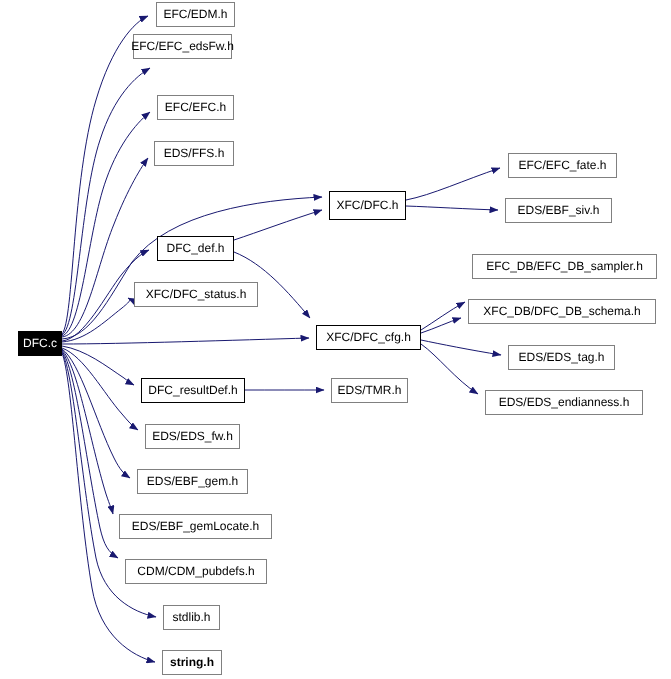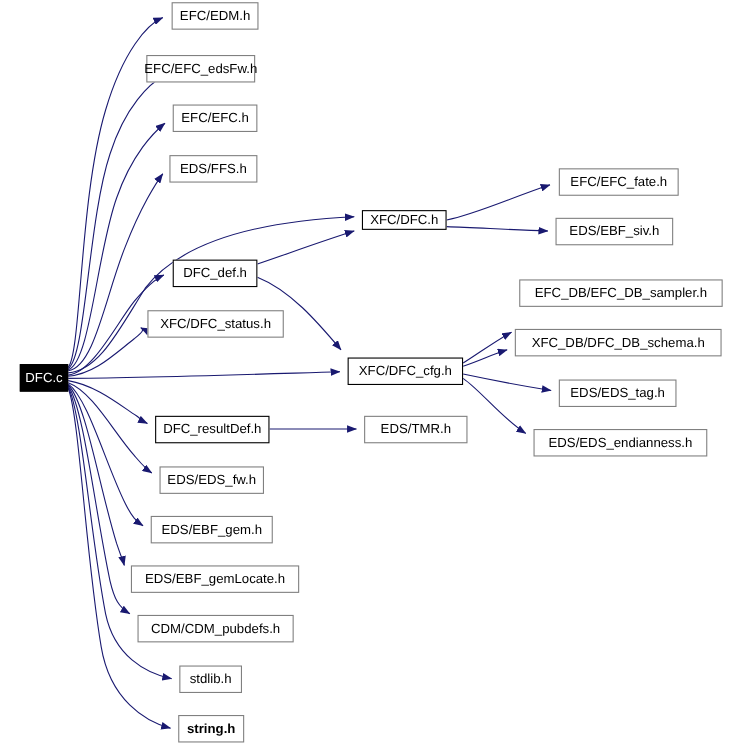--- a/index.html
+++ b/index.html
@@ -86,30 +86,30 @@
         <path d="M245,390 C270,390 298,390 324,390" fill="none" stroke="#191970" stroke-width="1" marker-end="url(#arrowhead)"></path>
       </g>
   </svg>
   <div id="nodes">
       <div class="node root" style="left: 18px; top: 331px; width: 44px; height: 25px; background: #000000; color: rgb(255, 255, 255); border-color: rgb(0, 0, 0);">
         <span>DFC.c</span>
       </div>
       <div class="node" style="left: 156px; top: 2px; width: 79px; height: 25px; background: rgb(255, 255, 255); color: rgb(0, 0, 0); border-color: rgb(128, 128, 128);">
         <span>EFC/EDM.h</span>
       </div>
-      <div class="node" style="left: 133px; top: 50px; width: 99px; height: 25px; background: rgb(255, 255, 255); color: rgb(0, 0, 0); border-color: rgb(128, 128, 128);">
+      <div class="node" style="left: 133px; top: 34px; width: 99px; height: 25px; background: rgb(255, 255, 255); color: rgb(0, 0, 0); border-color: rgb(128, 128, 128);">
         <span>EFC/EFC_edsFw.h</span>
       </div>
       <div class="node" style="left: 157px; top: 95px; width: 77px; height: 25px; background: rgb(255, 255, 255); color: rgb(0, 0, 0); border-color: rgb(128, 128, 128);">
         <span>EFC/EFC.h</span>
       </div>
       <div class="node" style="left: 154px; top: 141px; width: 80px; height: 25px; background: rgb(255, 255, 255); color: rgb(0, 0, 0); border-color: rgb(128, 128, 128);">
         <span>EDS/FFS.h</span>
       </div>
-      <div class="node expandable" style="left: 329px; top: 191px; width: 77px; height: 18px; background: rgb(255, 255, 255); color: rgb(0, 0, 0); border-color: rgb(0, 0, 0);">
+      <div class="node expandable" style="left: 329px; top: 191px; width: 77px; height: 29px; background: rgb(255, 255, 255); color: rgb(0, 0, 0); border-color: rgb(0, 0, 0);">
         <span>XFC/DFC.h</span>
       </div>
       <div class="node" style="left: 508px; top: 153px; width: 109px; height: 25px; background: rgb(255, 255, 255); color: rgb(0, 0, 0); border-color: rgb(128, 128, 128);">
         <span>EFC/EFC_fate.h</span>
       </div>
       <div class="node" style="left: 505px; top: 198px; width: 107px; height: 25px; background: rgb(255, 255, 255); color: rgb(0, 0, 0); border-color: rgb(128, 128, 128);">
         <span>EDS/EBF_siv.h</span>
       </div>
       <div class="node expandable" style="left: 157px; top: 236px; width: 77px; height: 25px; background: rgb(255, 255, 255); color: rgb(0, 0, 0); border-color: rgb(0, 0, 0);">
         <span>DFC_def.h</span>
@@ -128,21 +128,21 @@
       </div>
       <div class="node" style="left: 508px; top: 345px; width: 107px; height: 25px; background: rgb(255, 255, 255); color: rgb(0, 0, 0); border-color: rgb(128, 128, 128);">
         <span>EDS/EDS_tag.h</span>
       </div>
       <div class="node" style="left: 485px; top: 390px; width: 158px; height: 25px; background: rgb(255, 255, 255); color: rgb(0, 0, 0); border-color: rgb(128, 128, 128);">
         <span>EDS/EDS_endianness.h</span>
       </div>
       <div class="node expandable" style="left: 141px; top: 378px; width: 104px; height: 25px; background: rgb(255, 255, 255); color: rgb(0, 0, 0); border-color: rgb(0, 0, 0);">
         <span>DFC_resultDef.h</span>
       </div>
-      <div class="node" style="left: 331px; top: 378px; width: 94px; height: 25px; background: rgb(255, 255, 255); color: rgb(0, 0, 0); border-color: rgb(128, 128, 128);">
+      <div class="node" style="left: 331px; top: 378px; width: 77px; height: 25px; background: rgb(255, 255, 255); color: rgb(0, 0, 0); border-color: rgb(128, 128, 128);">
         <span>EDS/TMR.h</span>
       </div>
       <div class="node" style="left: 145px; top: 424px; width: 95px; height: 25px; background: rgb(255, 255, 255); color: rgb(0, 0, 0); border-color: rgb(128, 128, 128);">
         <span>EDS/EDS_fw.h</span>
       </div>
       <div class="node" style="left: 137px; top: 469px; width: 111px; height: 25px; background: rgb(255, 255, 255); color: rgb(0, 0, 0); border-color: rgb(128, 128, 128); text-align: center;">
         <span>EDS/EBF_gem.h</span>
       </div>
       <div class="node" style="left: 119px; top: 514px; width: 153px; height: 25px; background: rgb(255, 255, 255); color: rgb(0, 0, 0); border-color: rgb(128, 128, 128);">
         <span>EDS/EBF_gemLocate.h</span>

